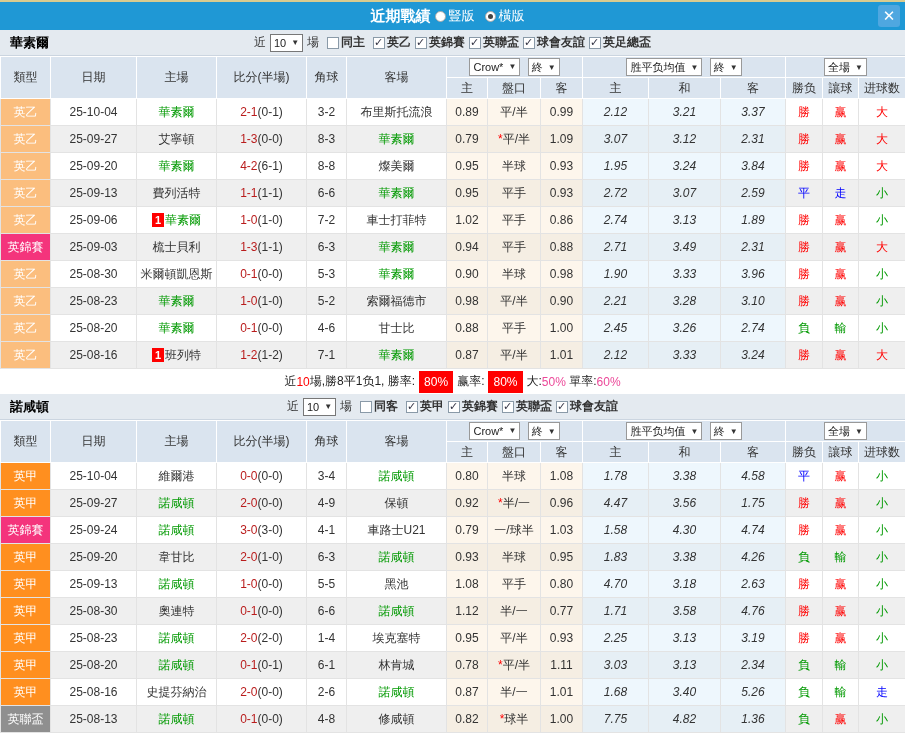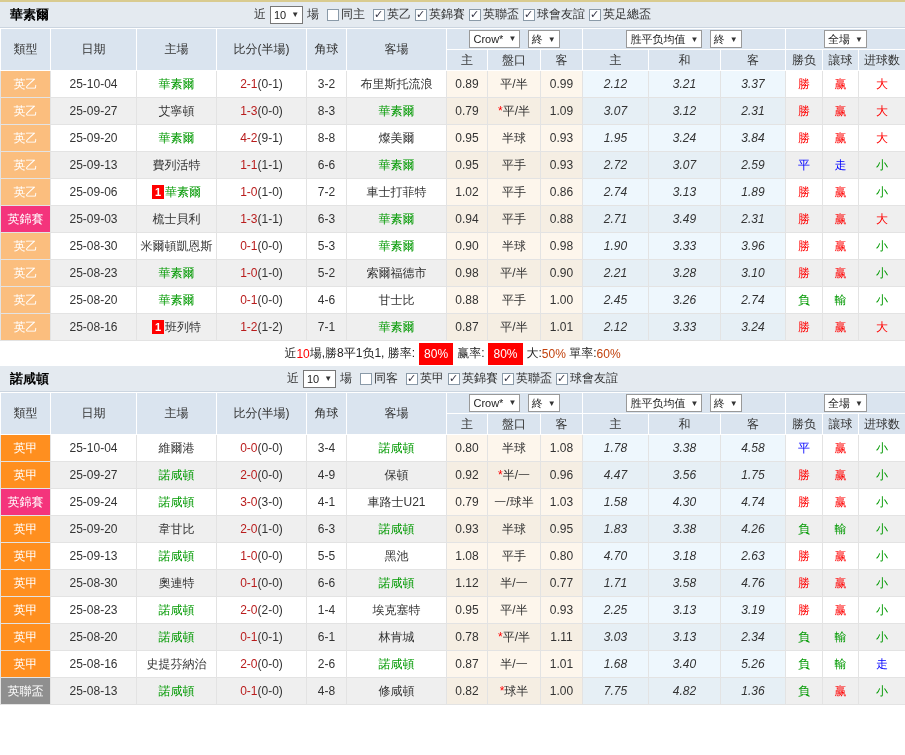--- a/index.html
+++ b/index.html
@@ -39,21 +39,21 @@
     display:flex; align-items:center; justify-content:center;
     font-size:12px; color:#333; border-bottom:1px solid #CBD5E0;
   }
   .team-name { position:absolute; left:10px; font-weight:bold; color:#000; font-size:13px; }
   .filter-controls { display:flex; align-items:center; gap:4px; }
   .select {
     display:inline-flex; align-items:center; background:#fff; border:1px solid #777;
     height:18px; padding:0 3px; font-size:11px; color:#222; cursor:pointer;
   }
   .select::after { content:"▼"; font-size:8px; margin-left:5px; color:#333; }
-  .cb { display:inline-flex; align-items:center; cursor:pointer; margin-left:4px; }
+  .cb { display:inline-flex; align-items:center; cursor:pointer; margin-left:4px;font-weight:bold; }
   .cb .box {
     width:12px; height:12px; background:#fff; border:1px solid #8a9aa8;
     display:inline-block; margin-right:2px; position:relative;
   }
   .cb.checked .box::after {
     content:"✓"; position:absolute; left:0px; top:-2px; font-size:11px;
     font-weight:bold; color:#334; line-height:13px;
   }
 
   
@@ -90,29 +90,41 @@
   .c-red { color:#FF0000; }
   .c-blue { color:#0000FF; }
   .c-green { color:#009900; }
 
   
   .summary {
     height:25px; background:#fff; display:flex; align-items:center;
     justify-content:center; font-size:12px; color:#222;
   }
   .summary .sum-box { background:#FF0000; color:#fff; padding:4px 5px; margin:0 4px; }
-  .summary .sum-b { color:#c2410c; }
+  .summary .sum-b { color:#ec4899; }
   .summary .sum-r { color:#FF0000; }
   .summary span { white-space:pre; }
 </style>
 </head>
 <body>
 
 <div class="popup">
 
+  <div class="titlebar">
+    <span class="title">近期戰績</span>
+    <span class="radio-opt">
+      <span class="radio-dot"></span>
+      <span>豎版</span>
+    </span>
+    <span class="radio-opt">
+      <span class="radio-dot selected"></span>
+      <span>橫版</span>
+    </span>
+    <div class="close-btn">✕</div>
+  </div>
 
   <div class="filter-row">
     <span class="team-name">華素爾</span>
     <span class="filter-controls">
       <span>近</span>
       <span class="select">
           <i style="font-style:normal">10</i>
         </span>
       <span>場</span>
       <label class="cb">
@@ -236,21 +248,21 @@
           <td class="col-avg">3.12</td>
           <td class="col-avg">2.31</td>
           <td class="c-red">勝</td>
           <td class="c-red">赢</td>
           <td class="c-red">大</td>
         </tr>
         <tr>
           <td class="type-cell lg-l2">英乙</td>
           <td>25-09-20</td>
           <td><span class="focus">華素爾</span></td>
-          <td><span class="score-main">4-2</span><span class="score-half">(9-1)</span></td>
+          <td><span class="score-main">4-2</span><span class="score-half">(6-1)</span></td>
           <td>8-8</td>
           <td><span>燦美爾</span></td>
           <td class="col-crow">0.95</td>
           <td class="col-crow">半球</td>
           <td class="col-crow">0.93</td>
           <td class="col-avg">1.95</td>
           <td class="col-avg">3.24</td>
           <td class="col-avg">3.84</td>
           <td class="c-red">勝</td>
           <td class="c-red">赢</td>

